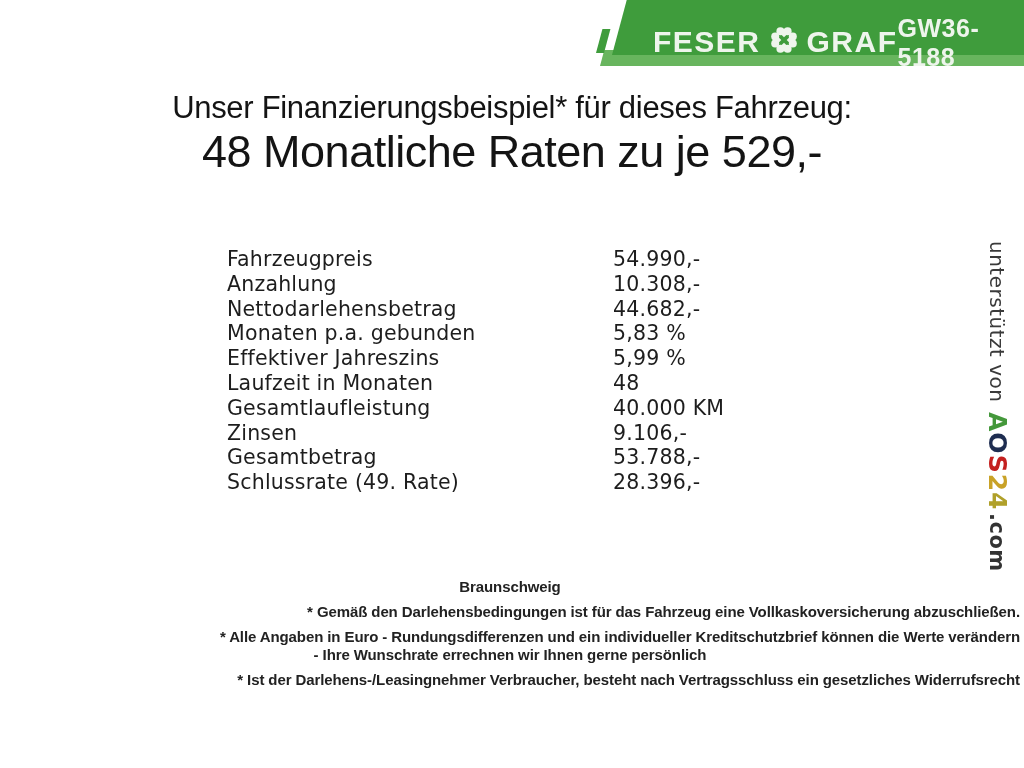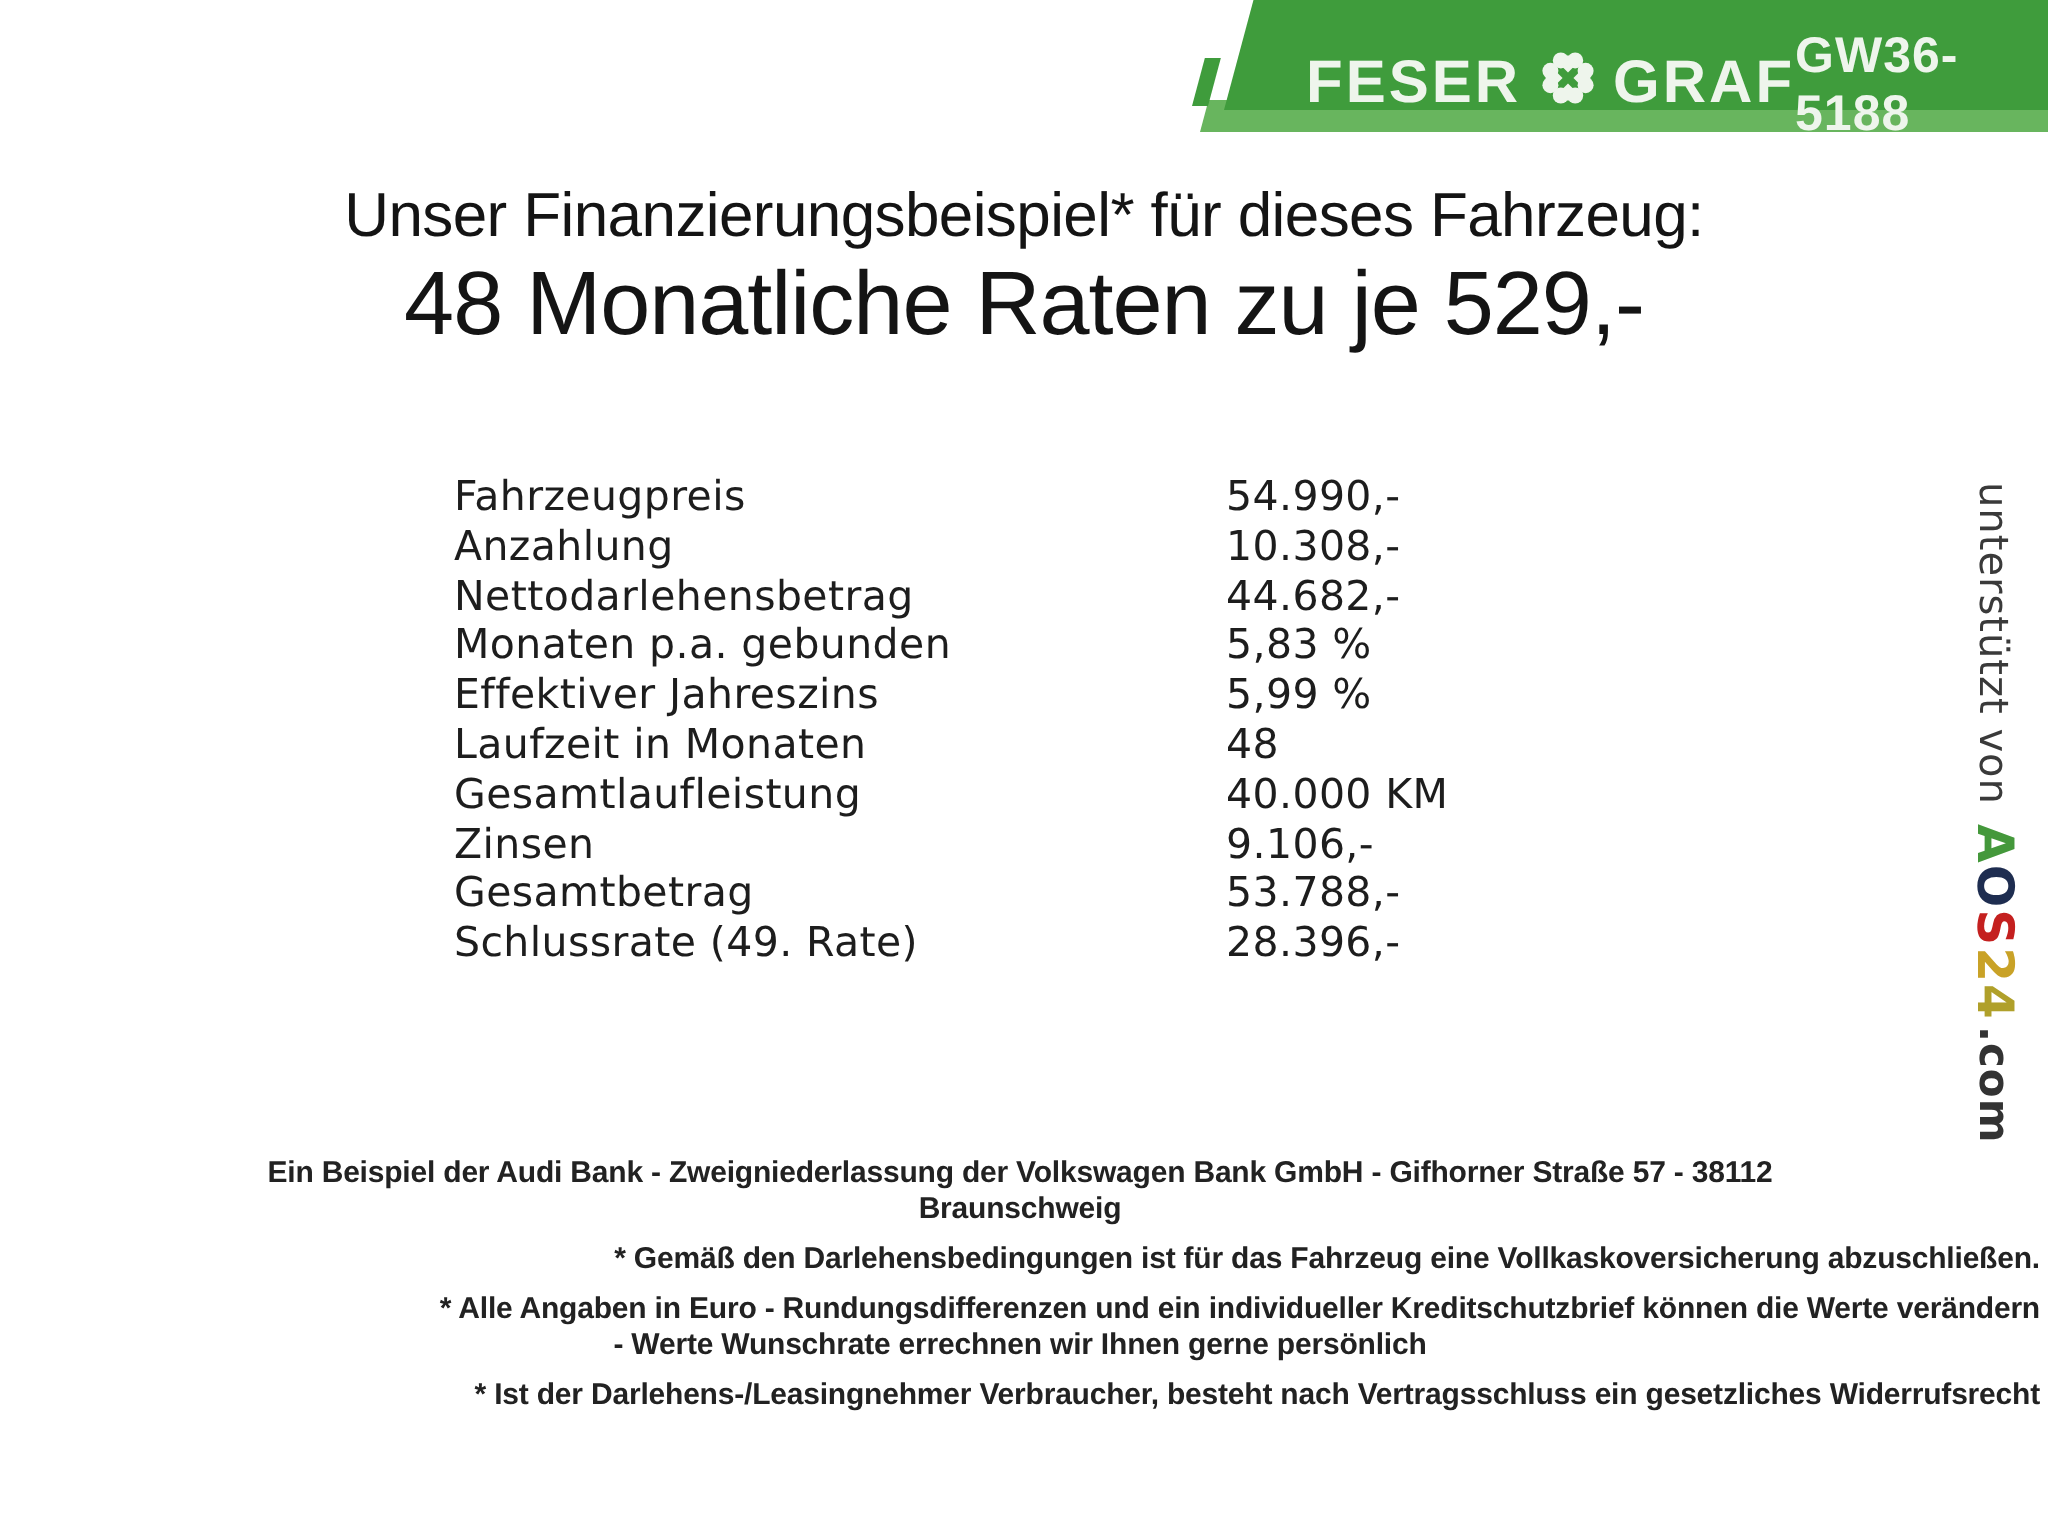--- a/index.html
+++ b/index.html
@@ -17,21 +17,21 @@
   .brand-word{font-size:30px;font-weight:700;letter-spacing:1.5px;line-height:32px;}
   .clover{margin:0 9px;display:block;}
   .vehicle-code{font-size:25px;font-weight:700;letter-spacing:0.5px;padding-top:3px;}
 
   
   .titles{position:absolute;left:0;top:90px;width:1024px;text-align:center;color:#141414;}
   .title-line1{font-size:31px;letter-spacing:-0.3px;line-height:36px;}
   .title-line2{font-size:45px;letter-spacing:-0.5px;line-height:50px;margin-top:1px;}
 
   
-  .fin-table{position:absolute;left:227px;top:236px;display:grid;
+  .fin-table{position:absolute;left:227px;top:247px;display:grid;
     grid-template-columns:386px auto;column-gap:0;
     font-family:"DejaVu Sans",sans-serif;font-size:20.5px;color:#1d1d1d;letter-spacing:0.2px;}
   .fin-table .cell{line-height:24.8px;white-space:nowrap;}
 
   
   .support{position:absolute;left:983px;top:241px;writing-mode:vertical-rl;
     font-family:"DejaVu Sans",sans-serif;font-size:20px;color:#3a3a3a;letter-spacing:0.5px;white-space:nowrap;}
   .support .logo{font-size:25px;font-weight:700;letter-spacing:1px;margin-inline-start:10px;}
   .support .tld{font-size:21px;font-weight:700;color:#333;margin-inline-start:2px;}
 
@@ -107,21 +107,20 @@
     <div class="cell">53.788,-</div>
     <div class="cell">Schlussrate (49. Rate)</div>
     <div class="cell">28.396,-</div>
   </div>
 
   <div class="support">
     <span>unterstützt von</span><span class="logo"><span style="color: rgb(68, 152, 59);">A</span><span style="color: rgb(30, 45, 80);">O</span><span style="color: rgb(196, 32, 31);">S</span><span style="color: rgb(201, 162, 39);">2</span><span style="color: rgb(176, 160, 42);">4</span></span><span class="tld">.com</span>
   </div>
 
   <div class="footer">
-    <div class="line">Ein Beispiel der Audi Bank - Zweigniederlassung der Volkswagen Bank GmbH - Gifhorner Straße 57 - 38112</div>
     <div class="line">Braunschweig</div>
     <div class="line pgap">* Gemäß den Darlehensbedingungen ist für das Fahrzeug eine Vollkaskoversicherung abzuschließen.</div>
     <div class="line pgap">* Alle Angaben in Euro - Rundungsdifferenzen und ein individueller Kreditschutzbrief können die Werte verändern</div>
-    <div class="line">- Werte Wunschrate errechnen wir Ihnen gerne persönlich</div>
+    <div class="line">- Ihre Wunschrate errechnen wir Ihnen gerne persönlich</div>
     <div class="line pgap">* Ist der Darlehens-/Leasingnehmer Verbraucher, besteht nach Vertragsschluss ein gesetzliches Widerrufsrecht</div>
   </div>
 
 </div>
 
 </body></html>

